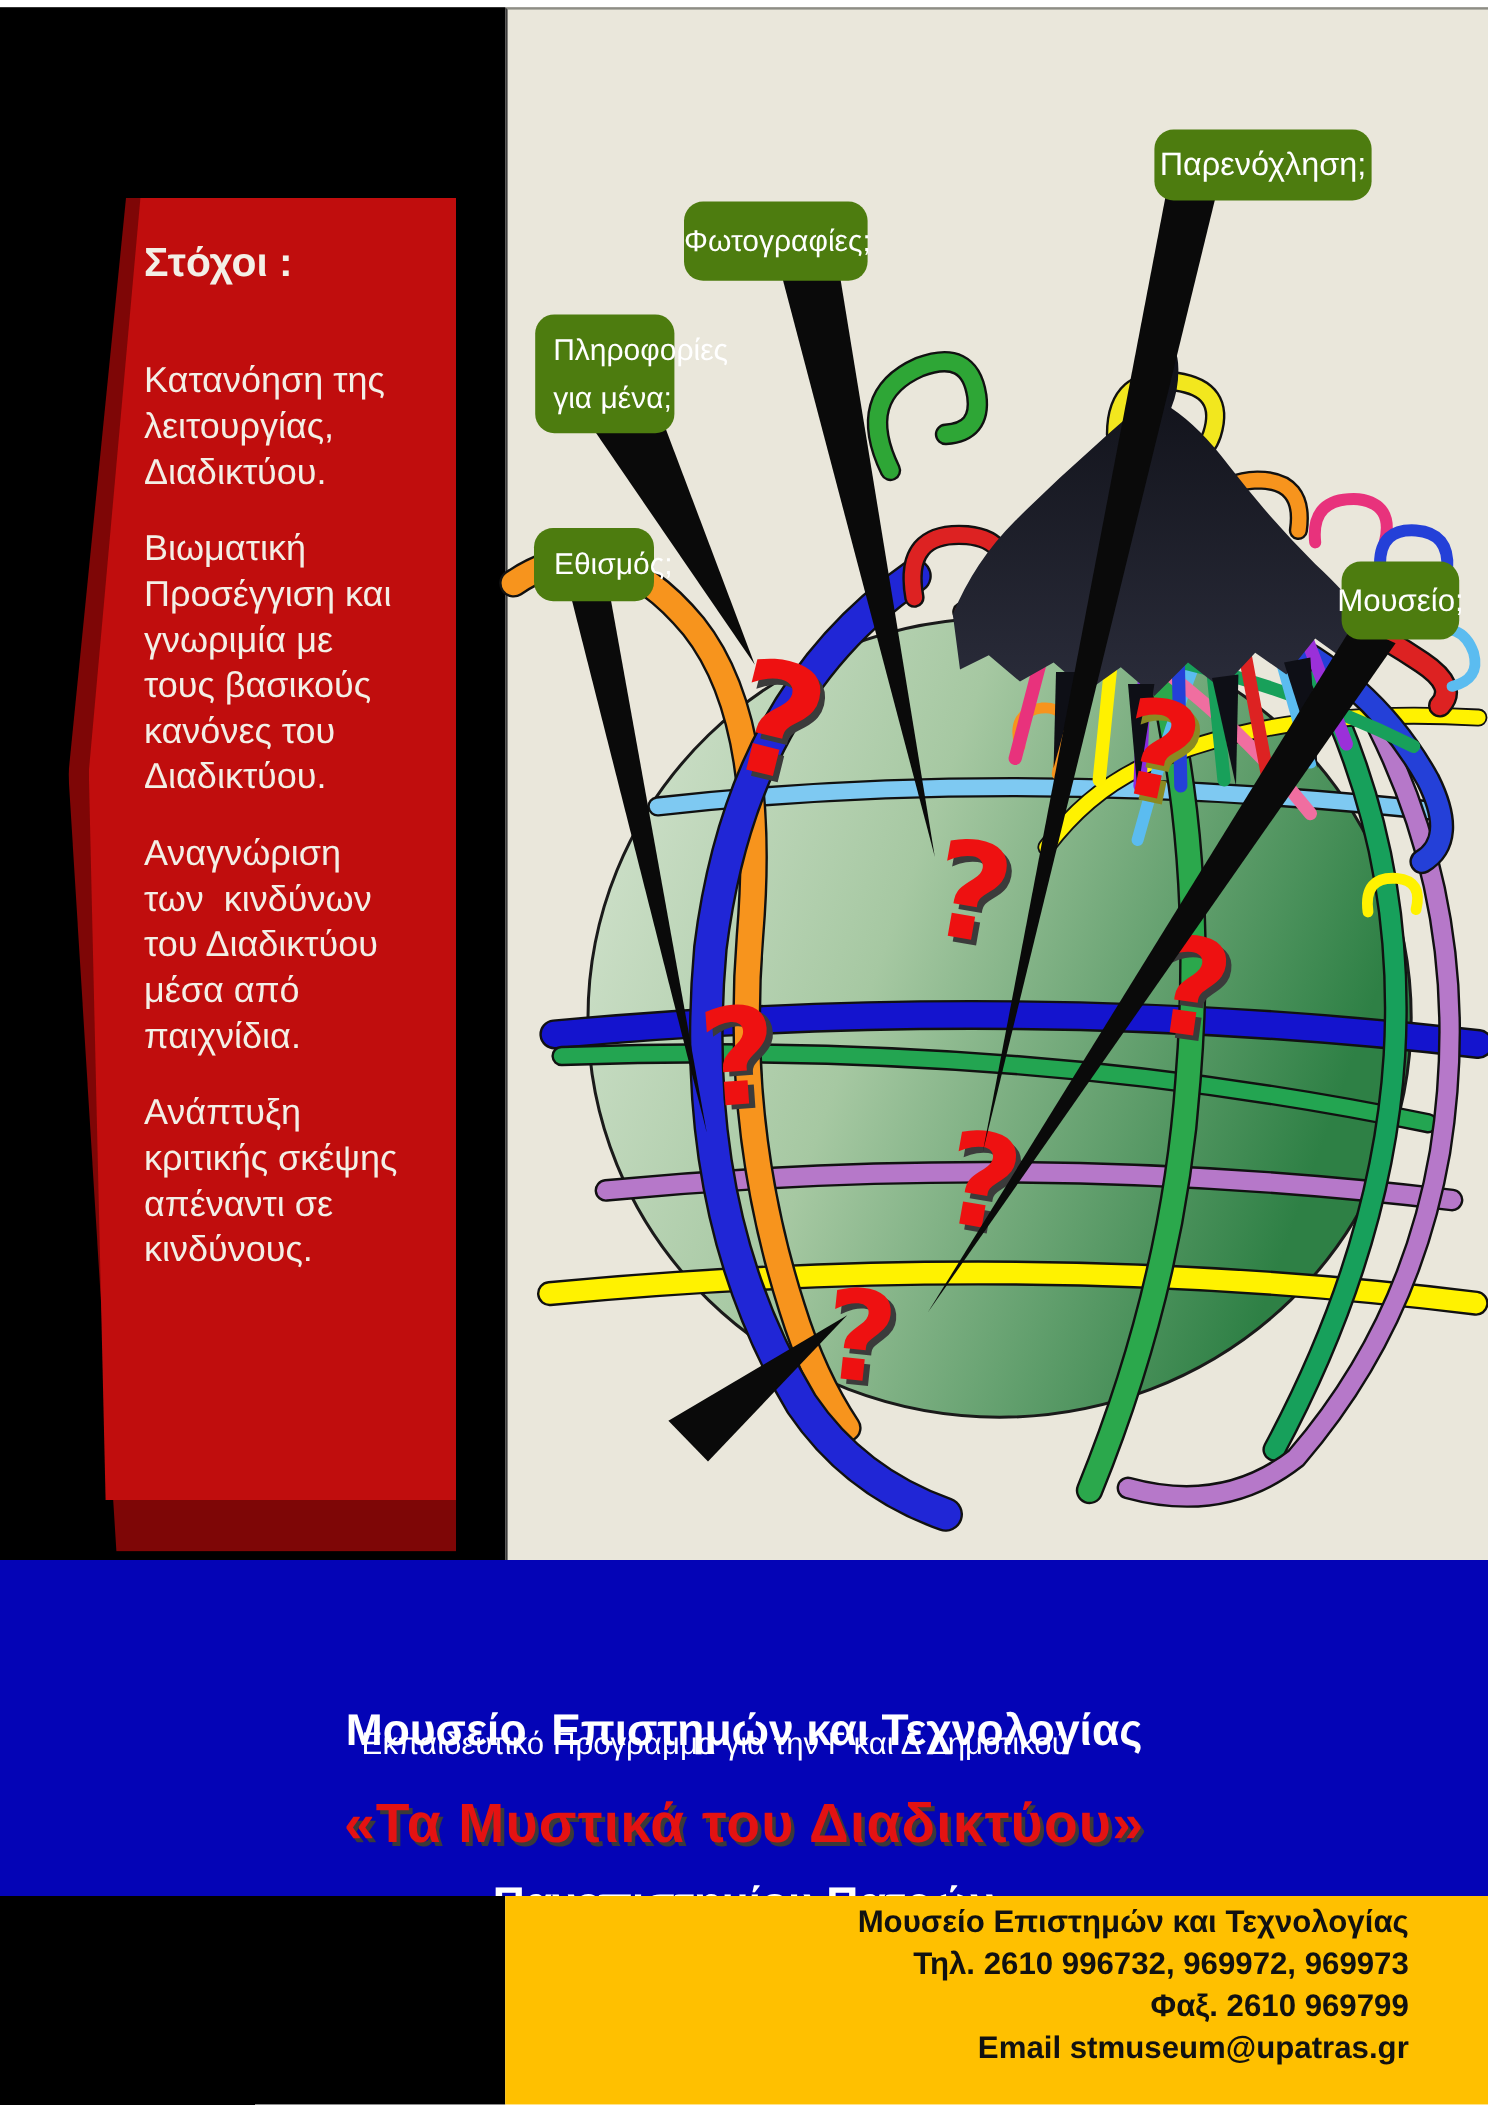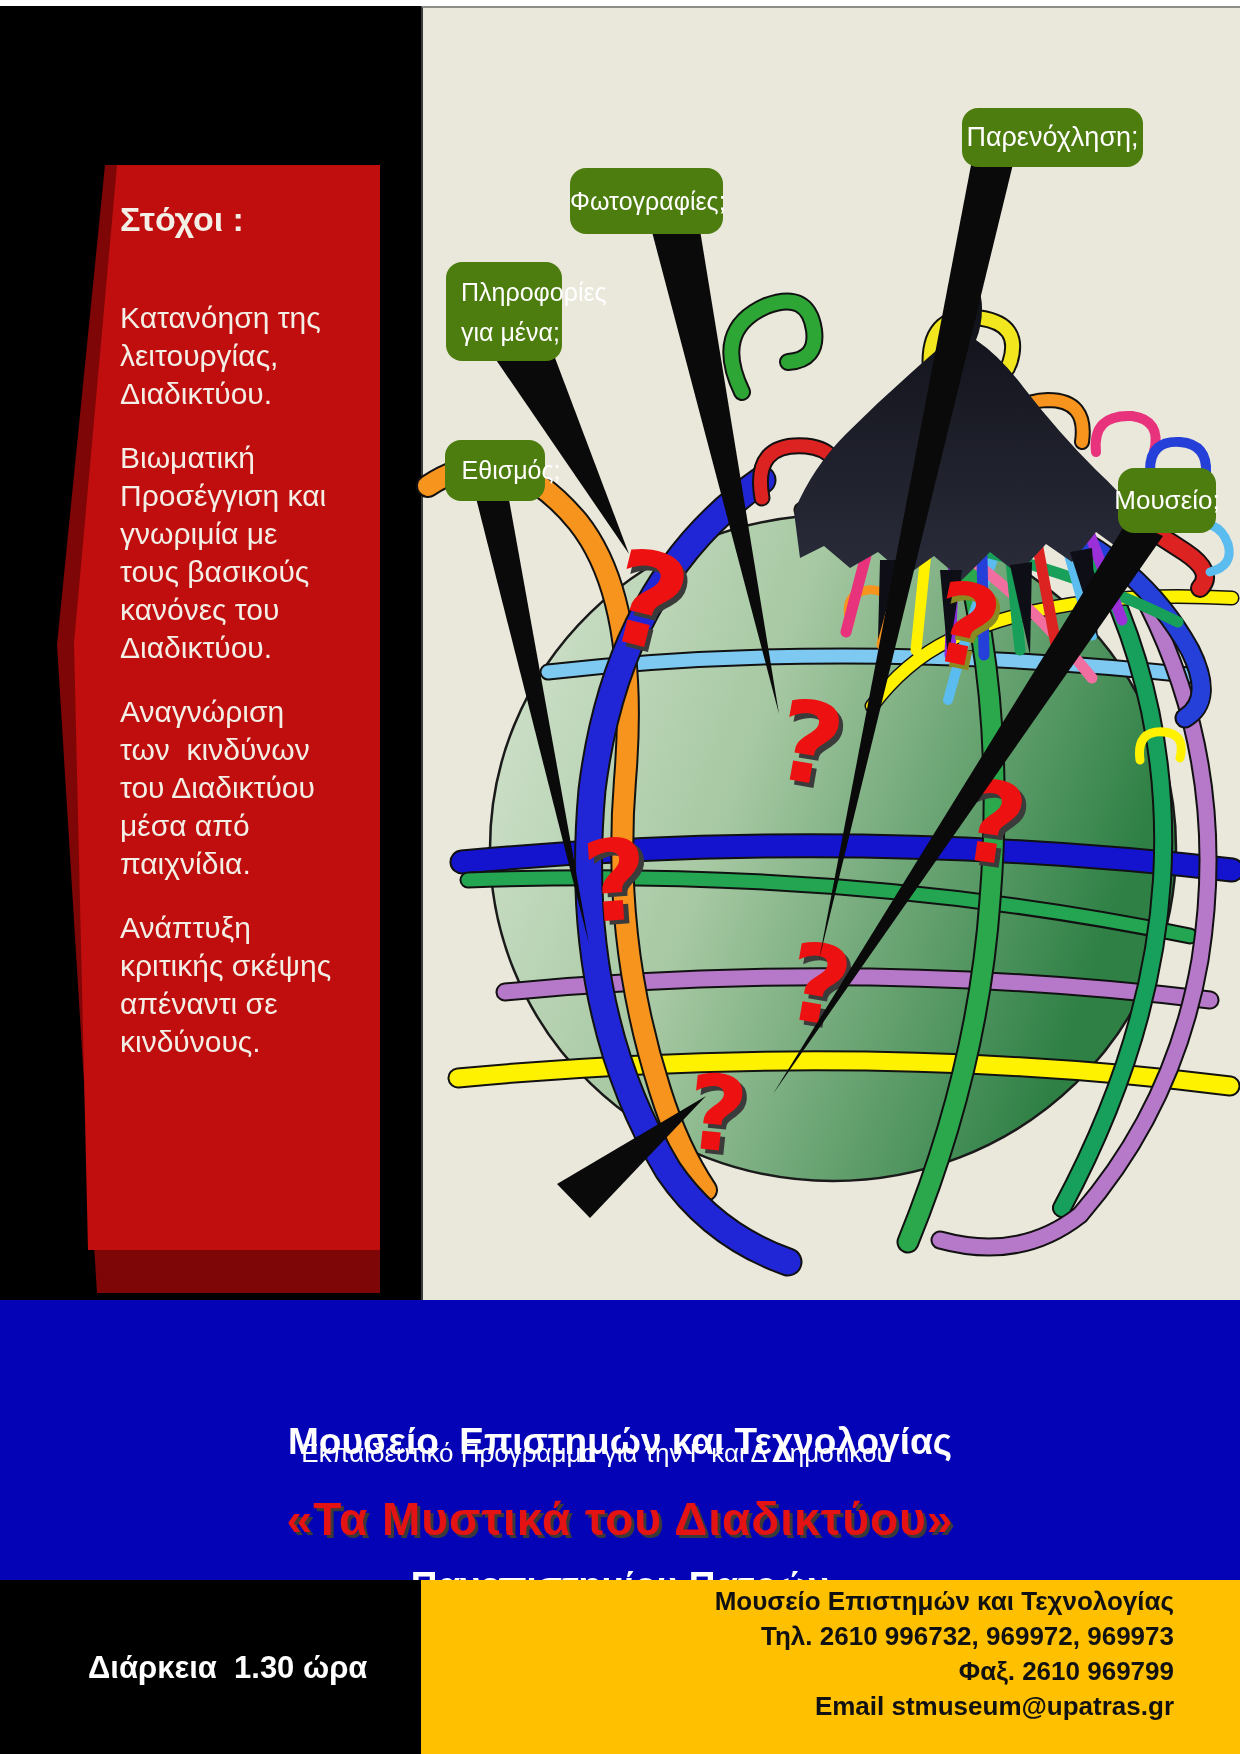--- a/index.html
+++ b/index.html
@@ -237,21 +237,20 @@
 
   <div class="abs" id="blue-band"></div>
   <div class="abs pre" id="museum-title">
     <div class="pre">Μουσείο  Επιστημών και Τεχνολογίας</div>
     <div class="pre">Πανεπιστημίου Πατρών</div>
   </div>
   <div class="abs pre" id="program-subtitle">Εκπαιδευτικό Πρόγραμμα για την Γ και Δ Δημοτικού</div>
   <div class="abs pre" id="program-title">«Τα Μυστικά του Διαδικτύου»</div>
 
   <div class="abs" id="footer-black"></div>
-  <div class="abs pre" id="duration">Διάρκεια  1.30 ώρα</div>
   <div class="abs" id="footer-yellow"></div>
   <div class="abs" id="contact">
     <div>Μουσείο Επιστημών και Τεχνολογίας</div>
     <div>Τηλ. 2610 996732, 969972, 969973</div>
     <div>Φαξ. 2610 969799</div>
     <div>Email stmuseum@upatras.gr</div>
   </div>
 
 </div>
 

